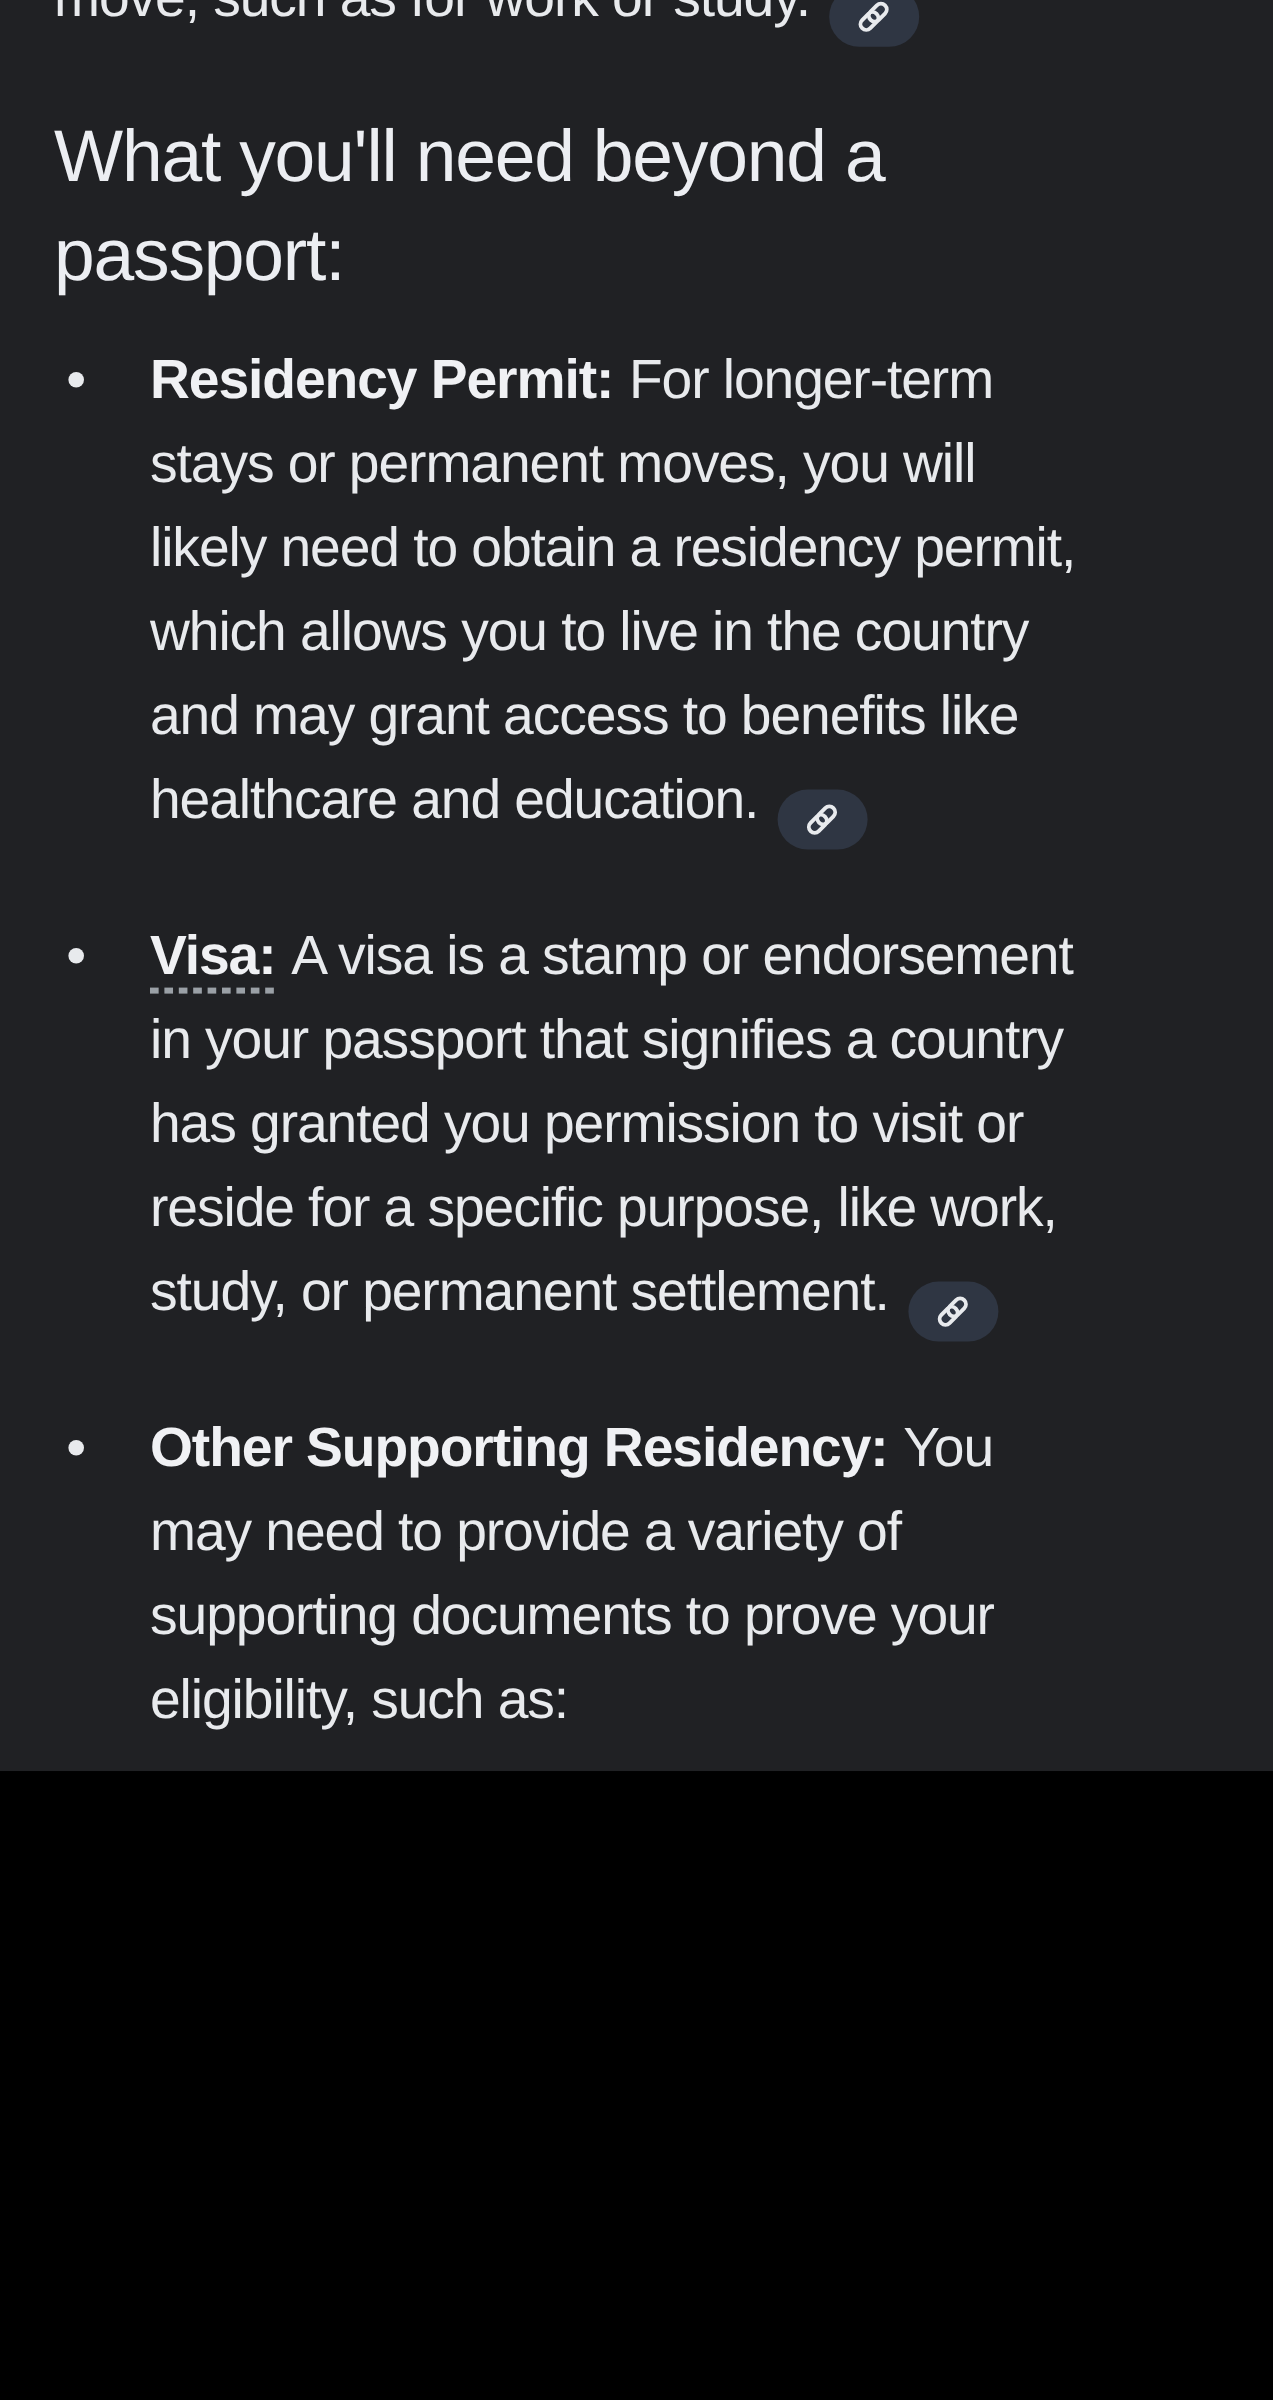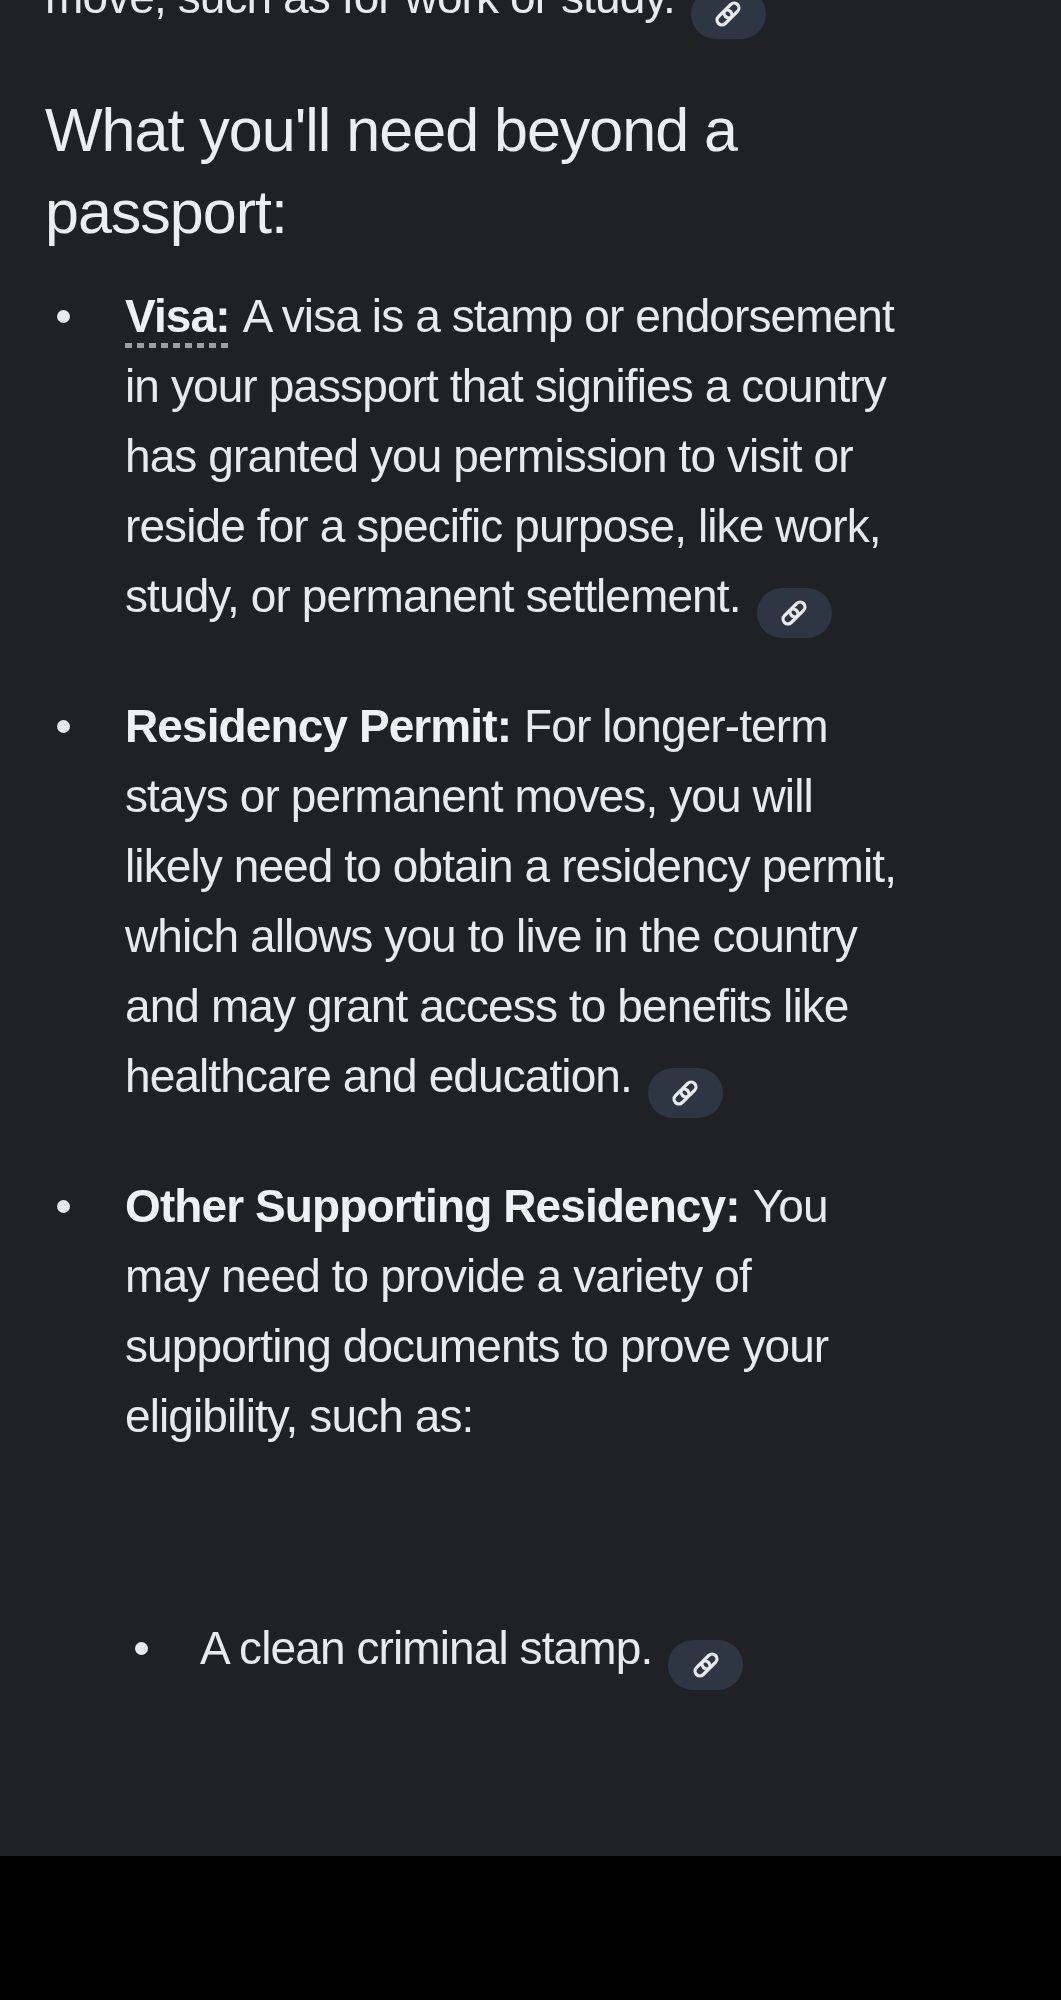--- a/index.html
+++ b/index.html
@@ -1,18 +1,18 @@
 <!DOCTYPE html>
 <html><head>
 <meta charset="utf-8">
 <style>
   html,body{margin:0;padding:0;background:#000;}
   .screen{
     position:relative;
-    width:1061px;height:1856px;
+    width:1061px;height:1476px;
     background:#202124;
     overflow:hidden;
     font-family:"Liberation Sans","DejaVu Sans",sans-serif;
     color:#e8eaed;
   }
   .content{padding:0 45px;}
   .body-text{
     font-size:46px;
     line-height:70px;
     letter-spacing:-0.9px;
@@ -96,39 +96,39 @@
               <rect x="9.5" y="8.6" width="12" height="6.8" rx="3.4"></rect>
             </g>
           </svg>
         </span></p>
 
     <h2 class="heading">What you'll need beyond a
 passport:</h2>
 
     <ul class="l1">
 
-      <li class="body-text"><span class="term underlined">Visa:</span><span>A visa is a stamp or endorsement
-in your passport that signifies a country
-has granted you permission to visit or
-reside for a specific purpose, like work,
-study, or permanent settlement.</span><span class="chip">
+      <li class="body-text"><span class="term">Residency Permit:</span><span>For longer-term
+stays or permanent moves, you will
+likely need to obtain a residency permit,
+which allows you to live in the country
+and may grant access to benefits like
+healthcare and education.</span><span class="chip">
             <svg width="34" height="34" viewBox="0 0 24 24">
               <g transform="rotate(-45 12 12)" fill="none" stroke-width="2.3" stroke="#e8eaed">
                 <rect x="2.5" y="8.6" width="12" height="6.8" rx="3.4"></rect>
                 <rect x="9.5" y="8.6" width="12" height="6.8" rx="3.4"></rect>
               </g>
             </svg>
           </span></li>
 
-      <li class="body-text"><span class="term">Residency Permit:</span><span>For longer-term
-stays or permanent moves, you will
-likely need to obtain a residency permit,
-which allows you to live in the country
-and may grant access to benefits like
-healthcare and education.</span><span class="chip">
+      <li class="body-text"><span class="term underlined">Visa:</span><span>A visa is a stamp or endorsement
+in your passport that signifies a country
+has granted you permission to visit or
+reside for a specific purpose, like work,
+study, or permanent settlement.</span><span class="chip">
             <svg width="34" height="34" viewBox="0 0 24 24">
               <g transform="rotate(-45 12 12)" fill="none" stroke-width="2.3" stroke="#e8eaed">
                 <rect x="2.5" y="8.6" width="12" height="6.8" rx="3.4"></rect>
                 <rect x="9.5" y="8.6" width="12" height="6.8" rx="3.4"></rect>
               </g>
             </svg>
           </span></li>
 
       <li class="body-text"><span class="term">Other Supporting Residency:</span><span>You
 may need to provide a variety of

